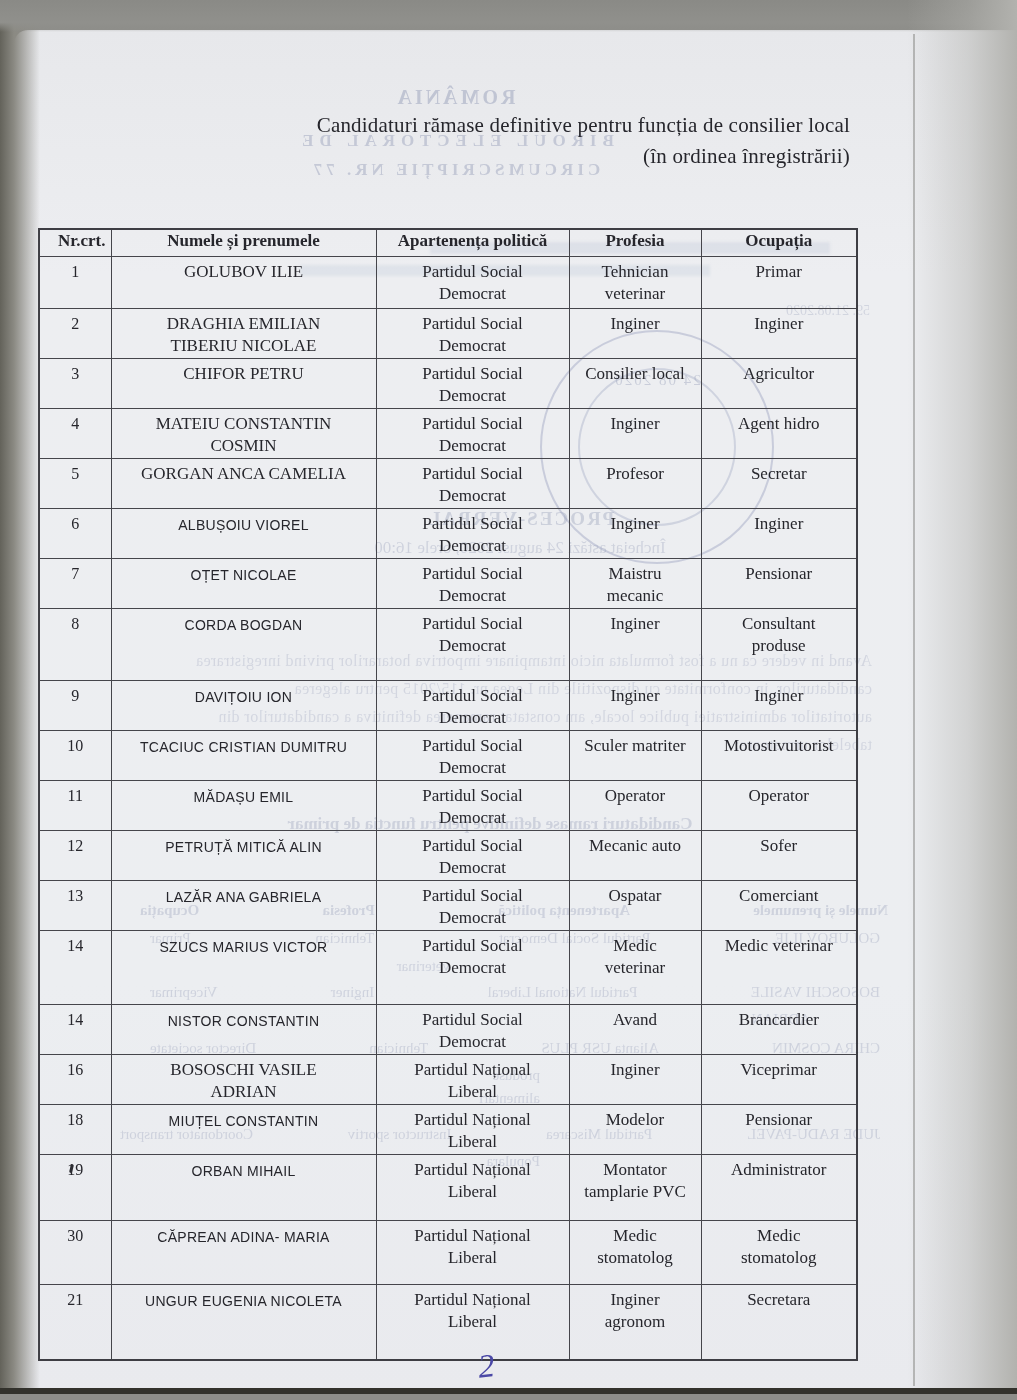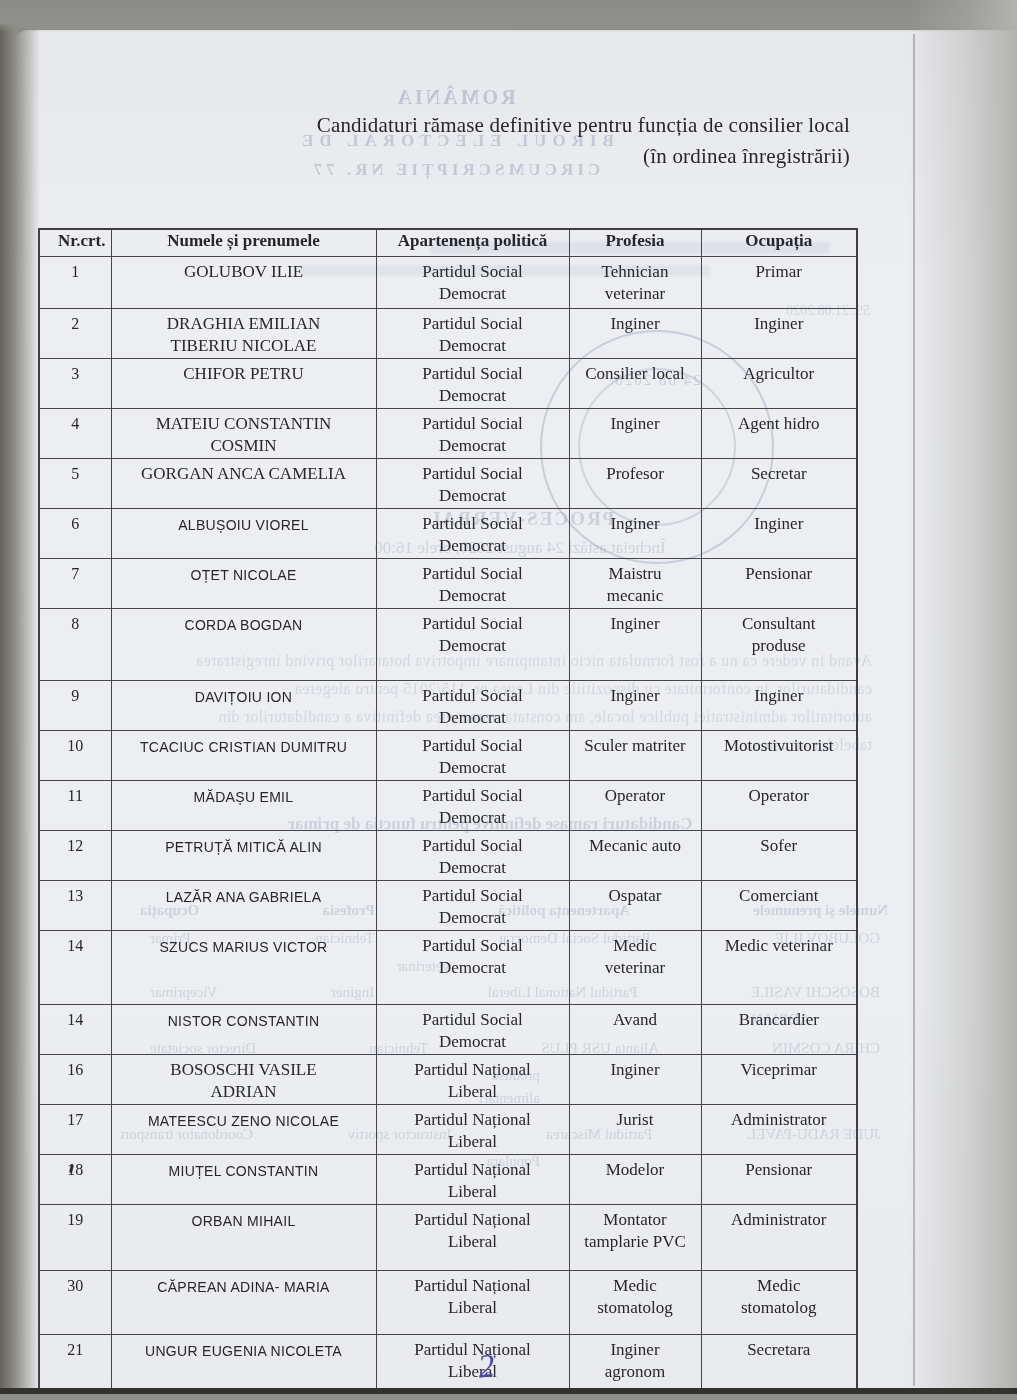--- a/index.html
+++ b/index.html
@@ -306,27 +306,20 @@
         <td class="c4">Brancardier</td>
       </tr>
       <tr style="height: 46px;">
         <td class="c0">16</td>
         <td class="c1 serif-name">BOSOSCHI VASILE ADRIAN</td>
         <td class="c2">Partidul Național Liberal</td>
         <td class="c3">Inginer</td>
         <td class="c4">Viceprimar</td>
       </tr>
       <tr style="height: 46px;">
-        <td class="c0">17</td>
-        <td class="c1 sans-name">MATEESCU ZENO NICOLAE</td>
-        <td class="c2">Partidul Național Liberal</td>
-        <td class="c3">Jurist</td>
-        <td class="c4">Administrator</td>
-      </tr>
-      <tr style="height: 46px;">
         <td class="c0">18</td>
         <td class="c1 sans-name">MIUȚEL CONSTANTIN</td>
         <td class="c2">Partidul Național Liberal</td>
         <td class="c3">Modelor</td>
         <td class="c4">Pensionar</td>
       </tr>
       <tr style="height: 66px;">
         <td class="c0">19</td>
         <td class="c1 sans-name">ORBAN MIHAIL</td>
         <td class="c2">Partidul Național Liberal</td>

